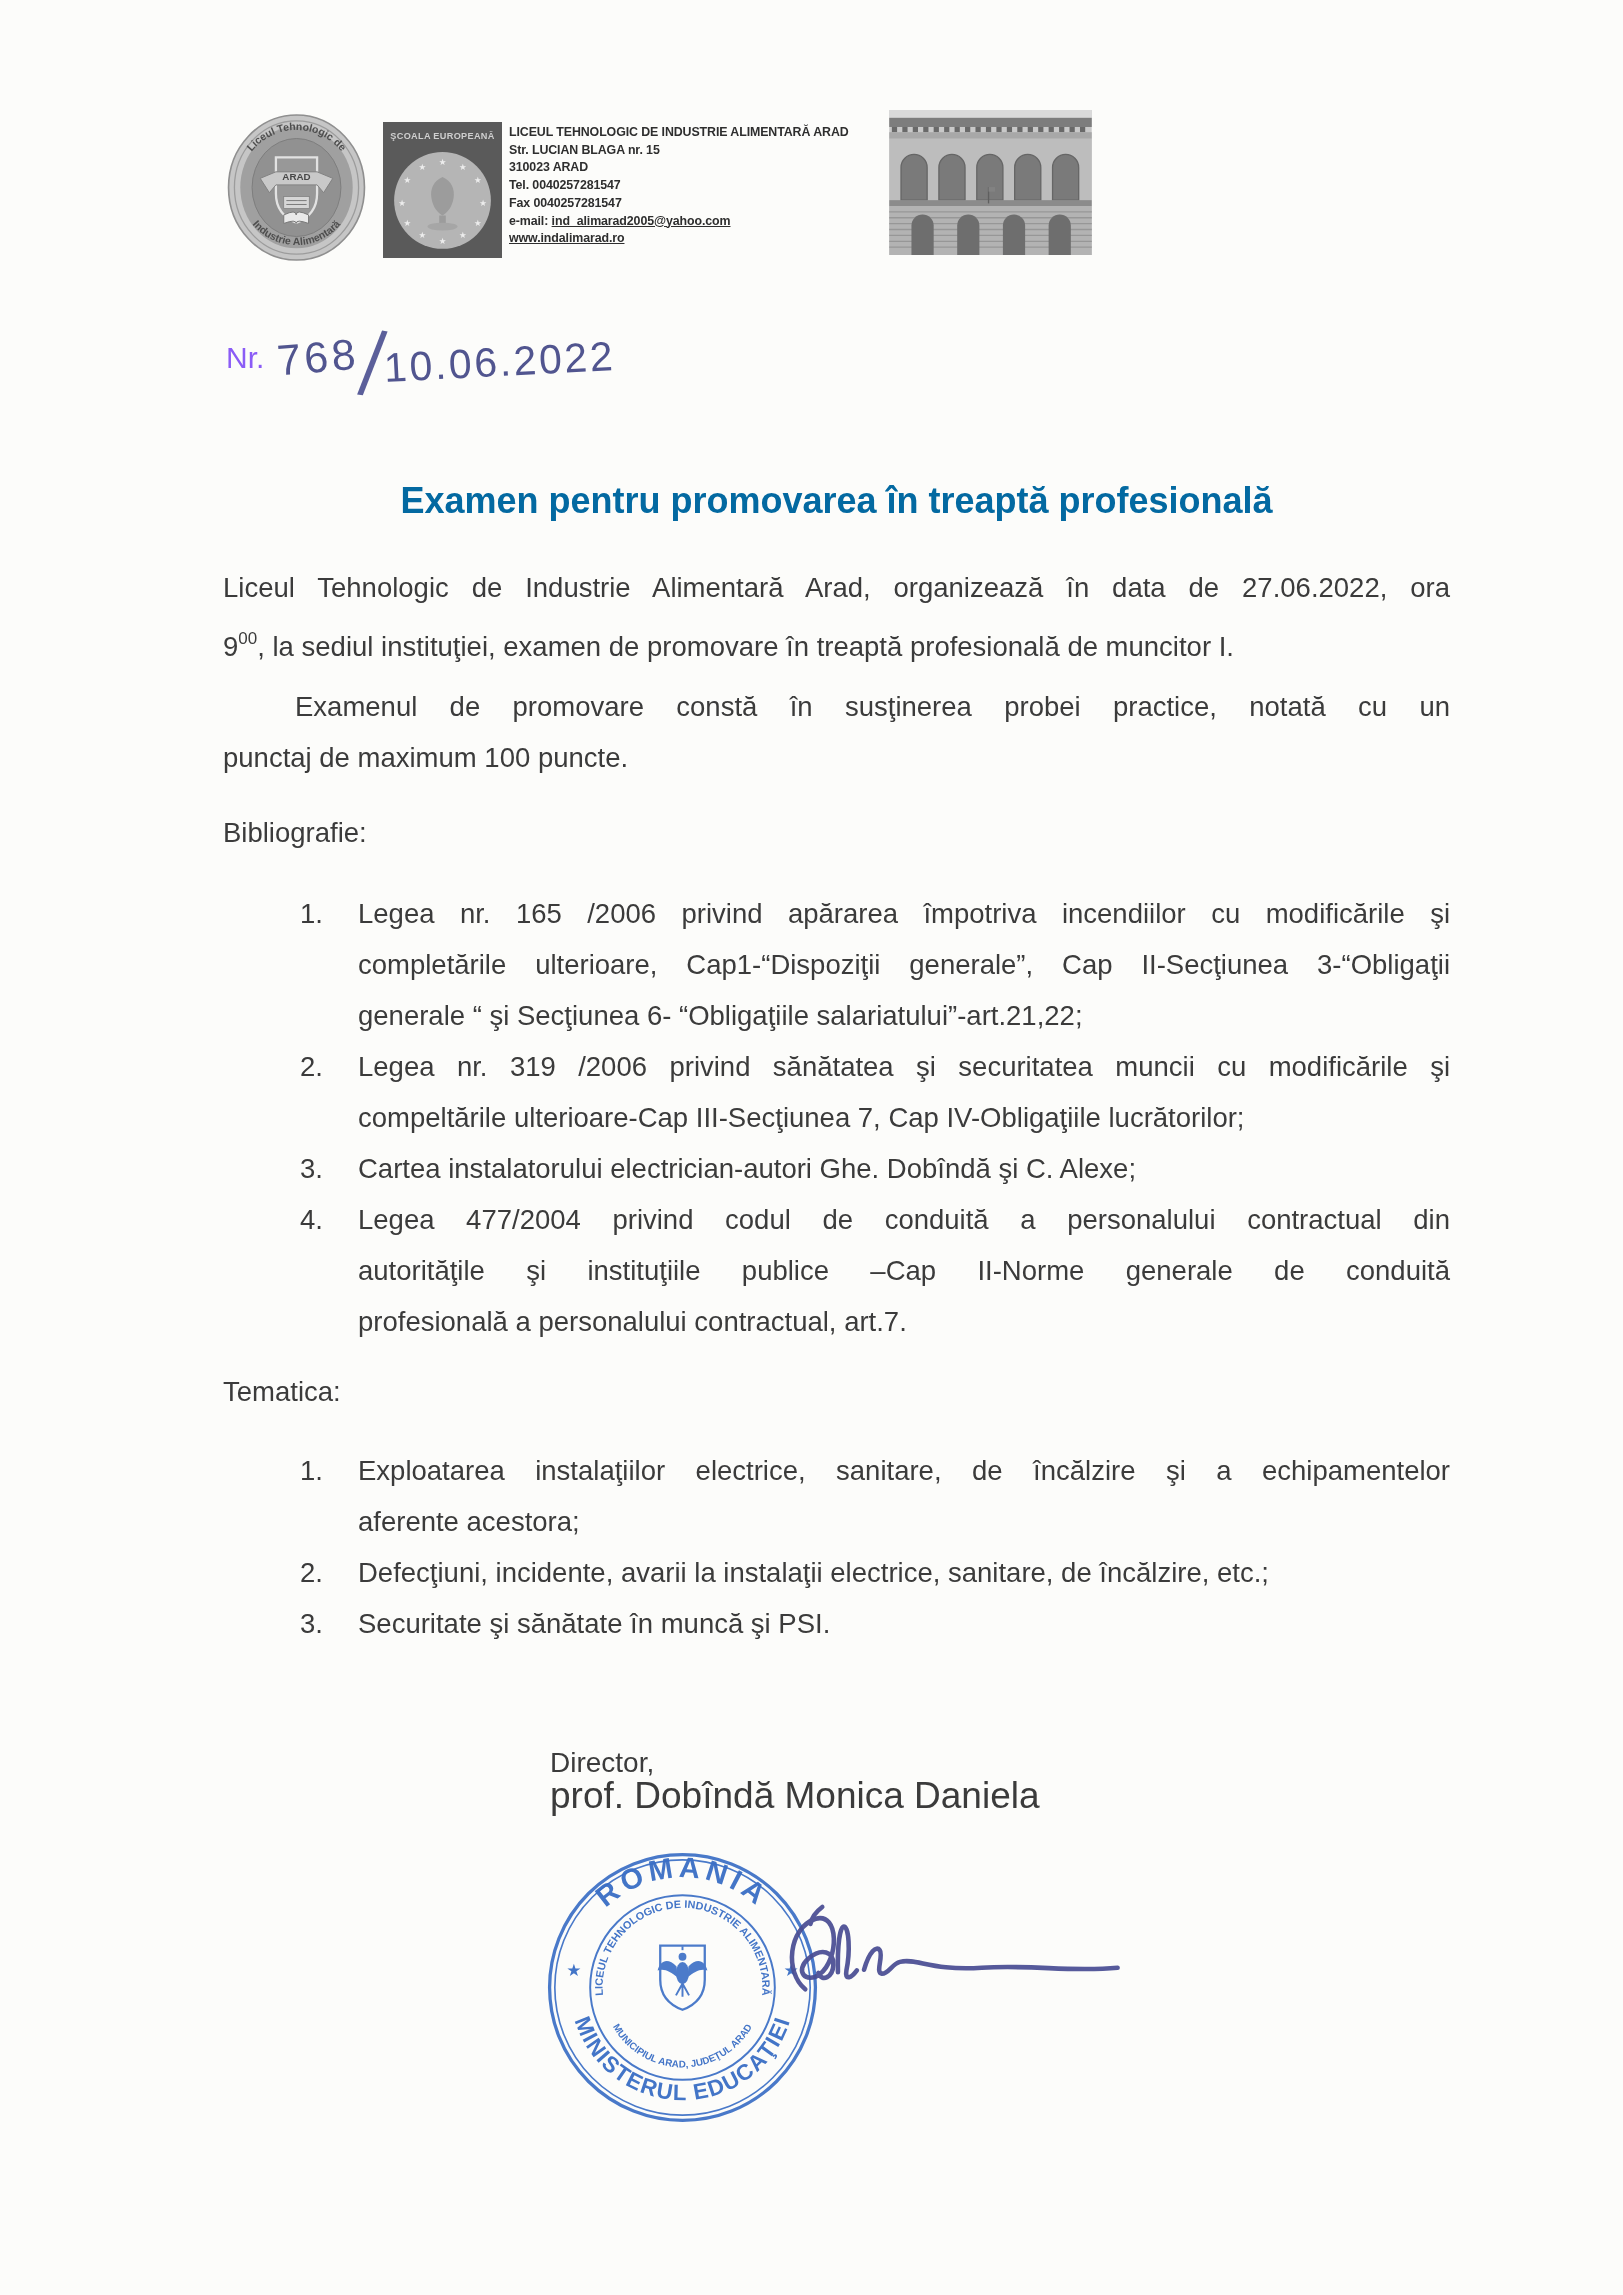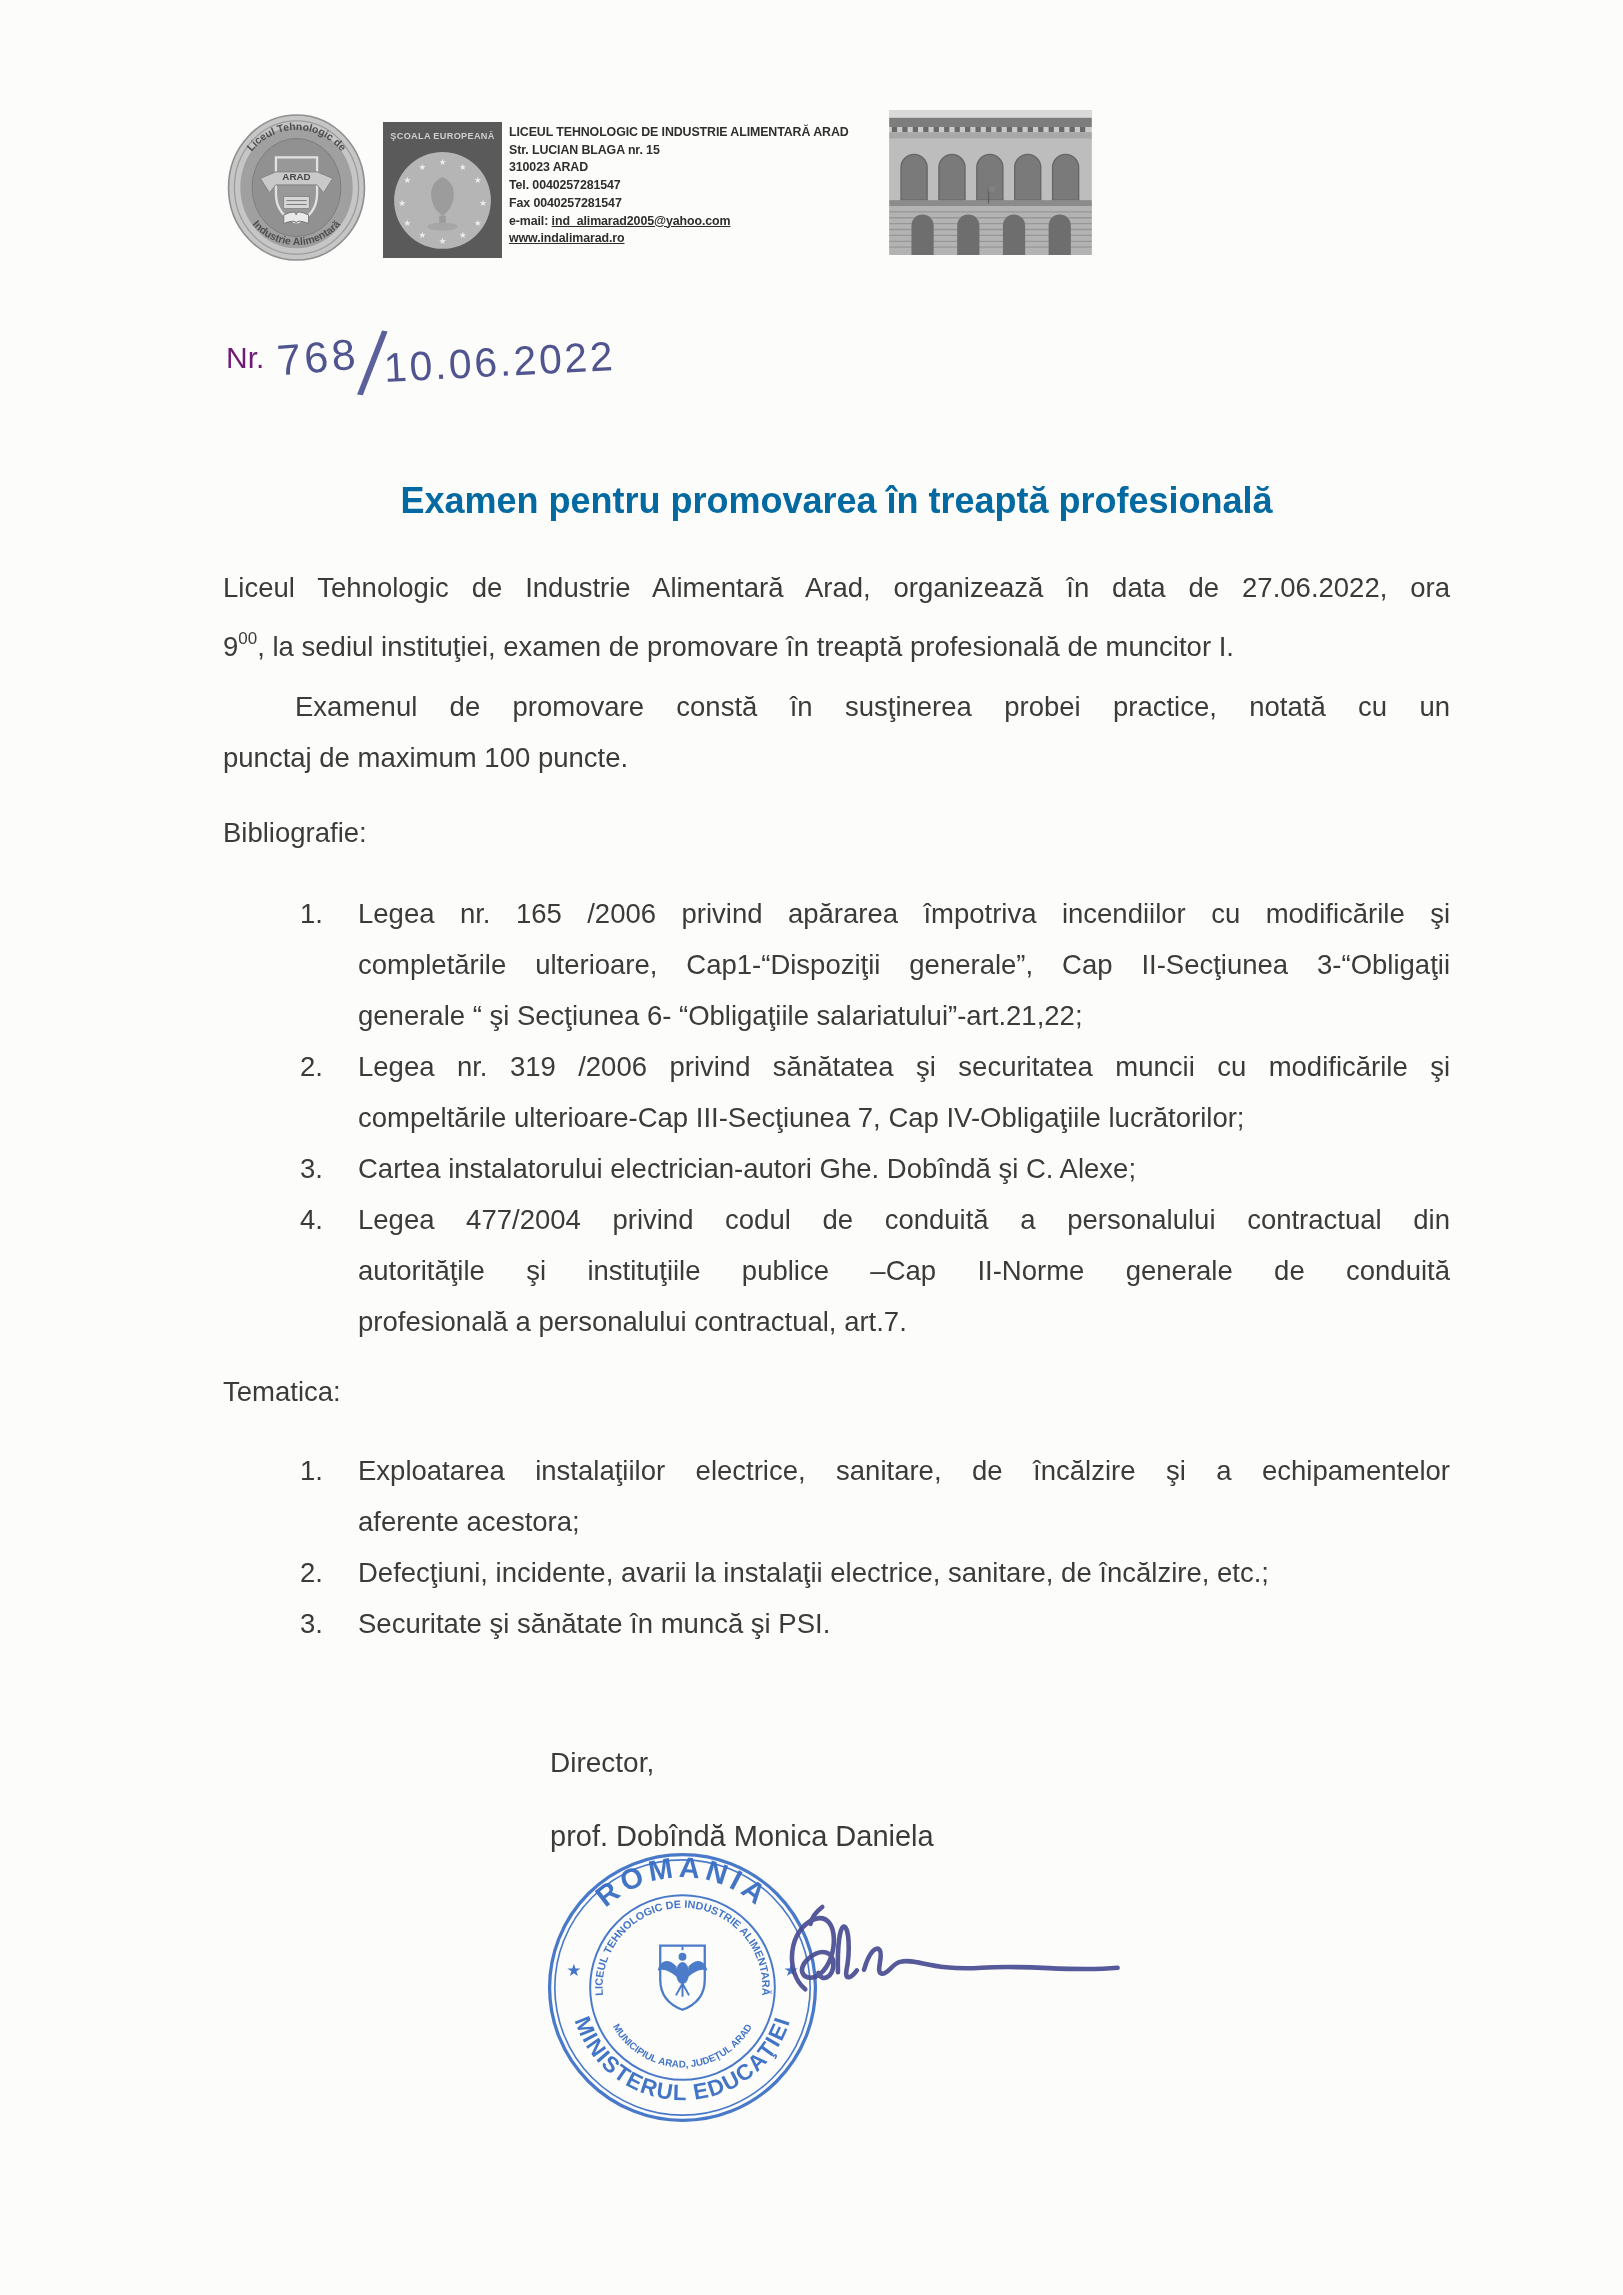--- a/index.html
+++ b/index.html
@@ -16,21 +16,21 @@
   .hdr-badge{position:absolute;left:383px;top:122px;}
   .hdr-contact{
     position:absolute;left:509px;top:124px;
     font-size:12.4px;font-weight:bold;line-height:17.7px;color:#2e2e2e;
     letter-spacing:-0.1px;white-space:nowrap;
   }
   .hdr-contact .u{text-decoration:underline;text-decoration-thickness:1.3px;}
   .hdr-building{position:absolute;left:889px;top:110px;}
   
   .reg{position:absolute;left:226px;top:322px;white-space:nowrap;}
-  .reg-label{font-size:30px;color:#701a75;vertical-align:14.4px;}
+  .reg-label{font-size:30px;color:#8b5cf6;vertical-align:14.4px;}
   .hand{color:#51558f;}
   .hand-num{display:inline-block;font-size:43px;letter-spacing:3.3px;transform:rotate(-5deg);margin-left:13px;vertical-align:10.5px;}
   .hand-slash{display:inline-block;font-size:73px;font-weight:300;transform:rotate(9deg) scaleY(1.25);margin:0 2.6px;vertical-align:-6.5px;color:#5b5f9a;}
   .hand-date{display:inline-block;font-size:41px;letter-spacing:2.6px;transform:rotate(-3deg);vertical-align:6.5px;}
   
   .title{
     position:absolute;left:223px;width:1227px;top:480px;
     margin:0;text-align:center;
     font-size:36px;font-weight:bold;color:#0369a1;
   }
@@ -40,21 +40,21 @@
   .indent{text-indent:72px;}
   sup{font-size:17px;vertical-align:11.8px;letter-spacing:0;}
   .sect-h{position:absolute;left:223px;font-size:27.5px;line-height:33px;}
   .list{position:absolute;left:223px;width:1227px;font-size:27.5px;line-height:51px;}
   .li{display:flex;}
   .li .num{flex:0 0 58px;margin-left:77px;}
   .li .li-text{flex:1 1 auto;min-width:0;}
   
   .sig-block{position:absolute;left:550px;width:599px;top:1746px;color:#3b3b3b;}
   .sig-role{font-size:28px;line-height:33px;}
-  .sig-name{font-size:29px;line-height:33px;margin-top:41px;}
+  .sig-name{font-size:37px;line-height:33px;}
   .stamp{position:absolute;left:545px;top:1850px;}
   .signature{position:absolute;left:759px;top:1873px;}
   svg text{font-family:"Liberation Sans", sans-serif;}
 </style>
 </head>
 <body>
 
 <div class="page">
 
   <svg class="hdr-logo" width="141" height="149" viewBox="0 0 215 228">

